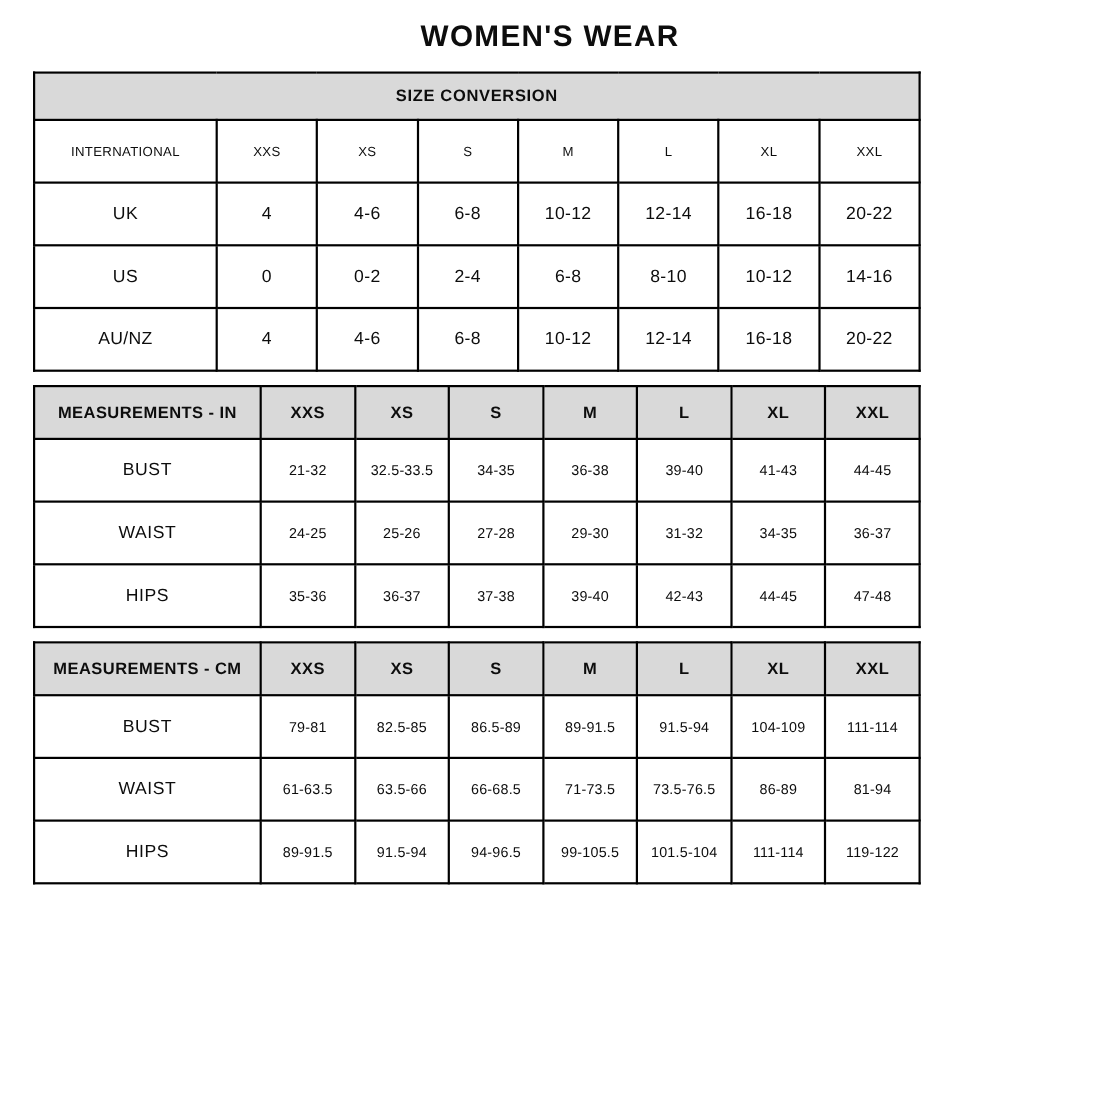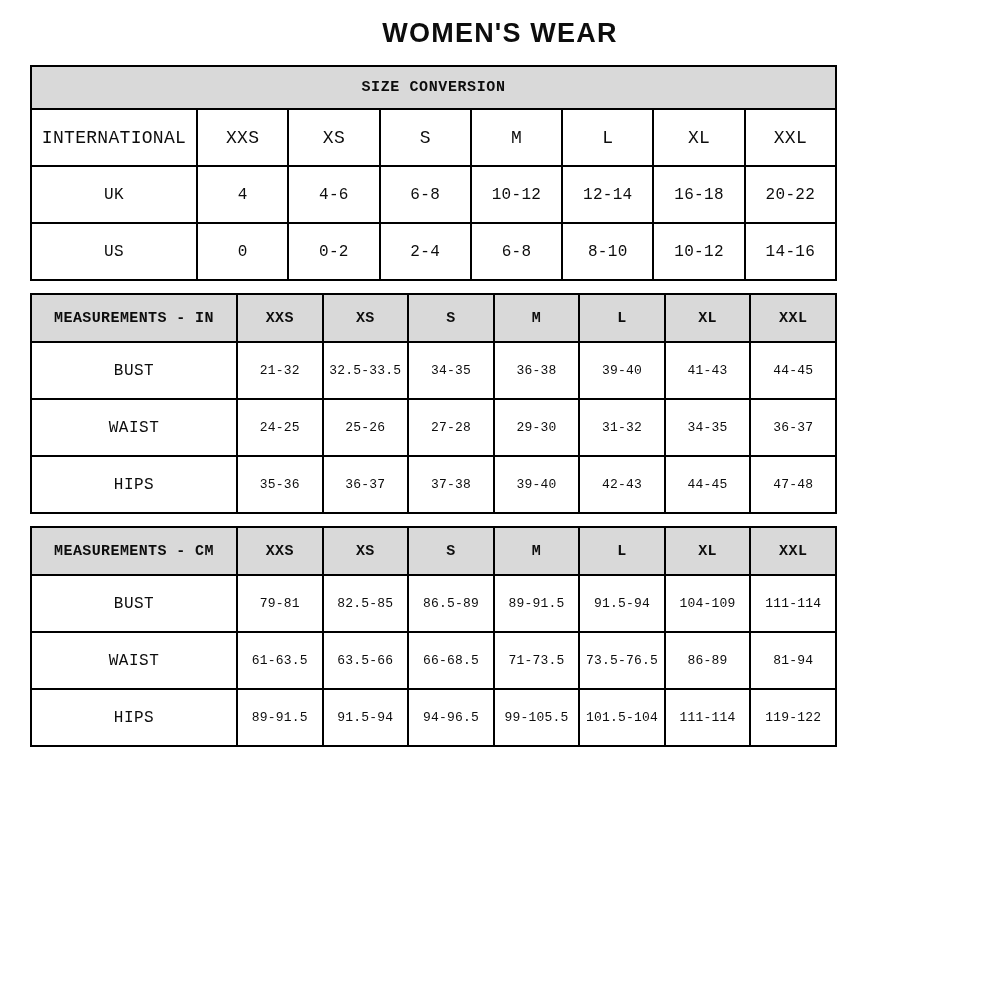--- a/index.html
+++ b/index.html
@@ -17,41 +17,40 @@
     font-weight: 700;
     letter-spacing: 1.2px;
     line-height: 1.2;
     margin: 6px 0 16px;
   }
   table {
     border-collapse: collapse;
     width: 807px;
     table-layout: fixed;
     margin: 0 0 12px;
-    font-family: Liberation Mono, monospace;
   }
   th, td {
     border: 2px solid #000000;
     text-align: center;
     vertical-align: middle;
     padding: 2px 4px;
     overflow: hidden;
   }
   .table-title {
     background: var(--header-bg, #d9d9d9);
     font-weight: 700;
     font-size: 15px;
     letter-spacing: 0.6px;
   }
   .conversion thead tr.title-row { height: 43px; }
   .conversion thead tr.head-row { height: 57px; }
   .conversion tbody tr { height: 57px; }
   .conversion thead th.col-head {
     font-weight: normal;
-    font-size: 18px;
+    font-size: 12px;
     letter-spacing: 0.3px;
     background: #ffffff;
   }
   .conversion tbody th, .conversion tbody td {
     font-size: 16px;
     font-weight: normal;
     letter-spacing: 0.3px;
     border-radius: 10px;
   }
   .measure thead tr.head-row { height: 48px; }
@@ -121,20 +120,30 @@
         <tr>
           <th>US</th>
           <td>0</td>
           <td>0-2</td>
           <td>2-4</td>
           <td>6-8</td>
           <td>8-10</td>
           <td>10-12</td>
           <td>14-16</td>
         </tr>
+        <tr>
+          <th>AU/NZ</th>
+          <td>4</td>
+          <td>4-6</td>
+          <td>6-8</td>
+          <td>10-12</td>
+          <td>12-14</td>
+          <td>16-18</td>
+          <td>20-22</td>
+        </tr>
       </tbody>
     </table>
   <table class="measure">
       <colgroup>
         <col class="first-col">
         <col>
         <col>
         <col>
         <col>
         <col>

